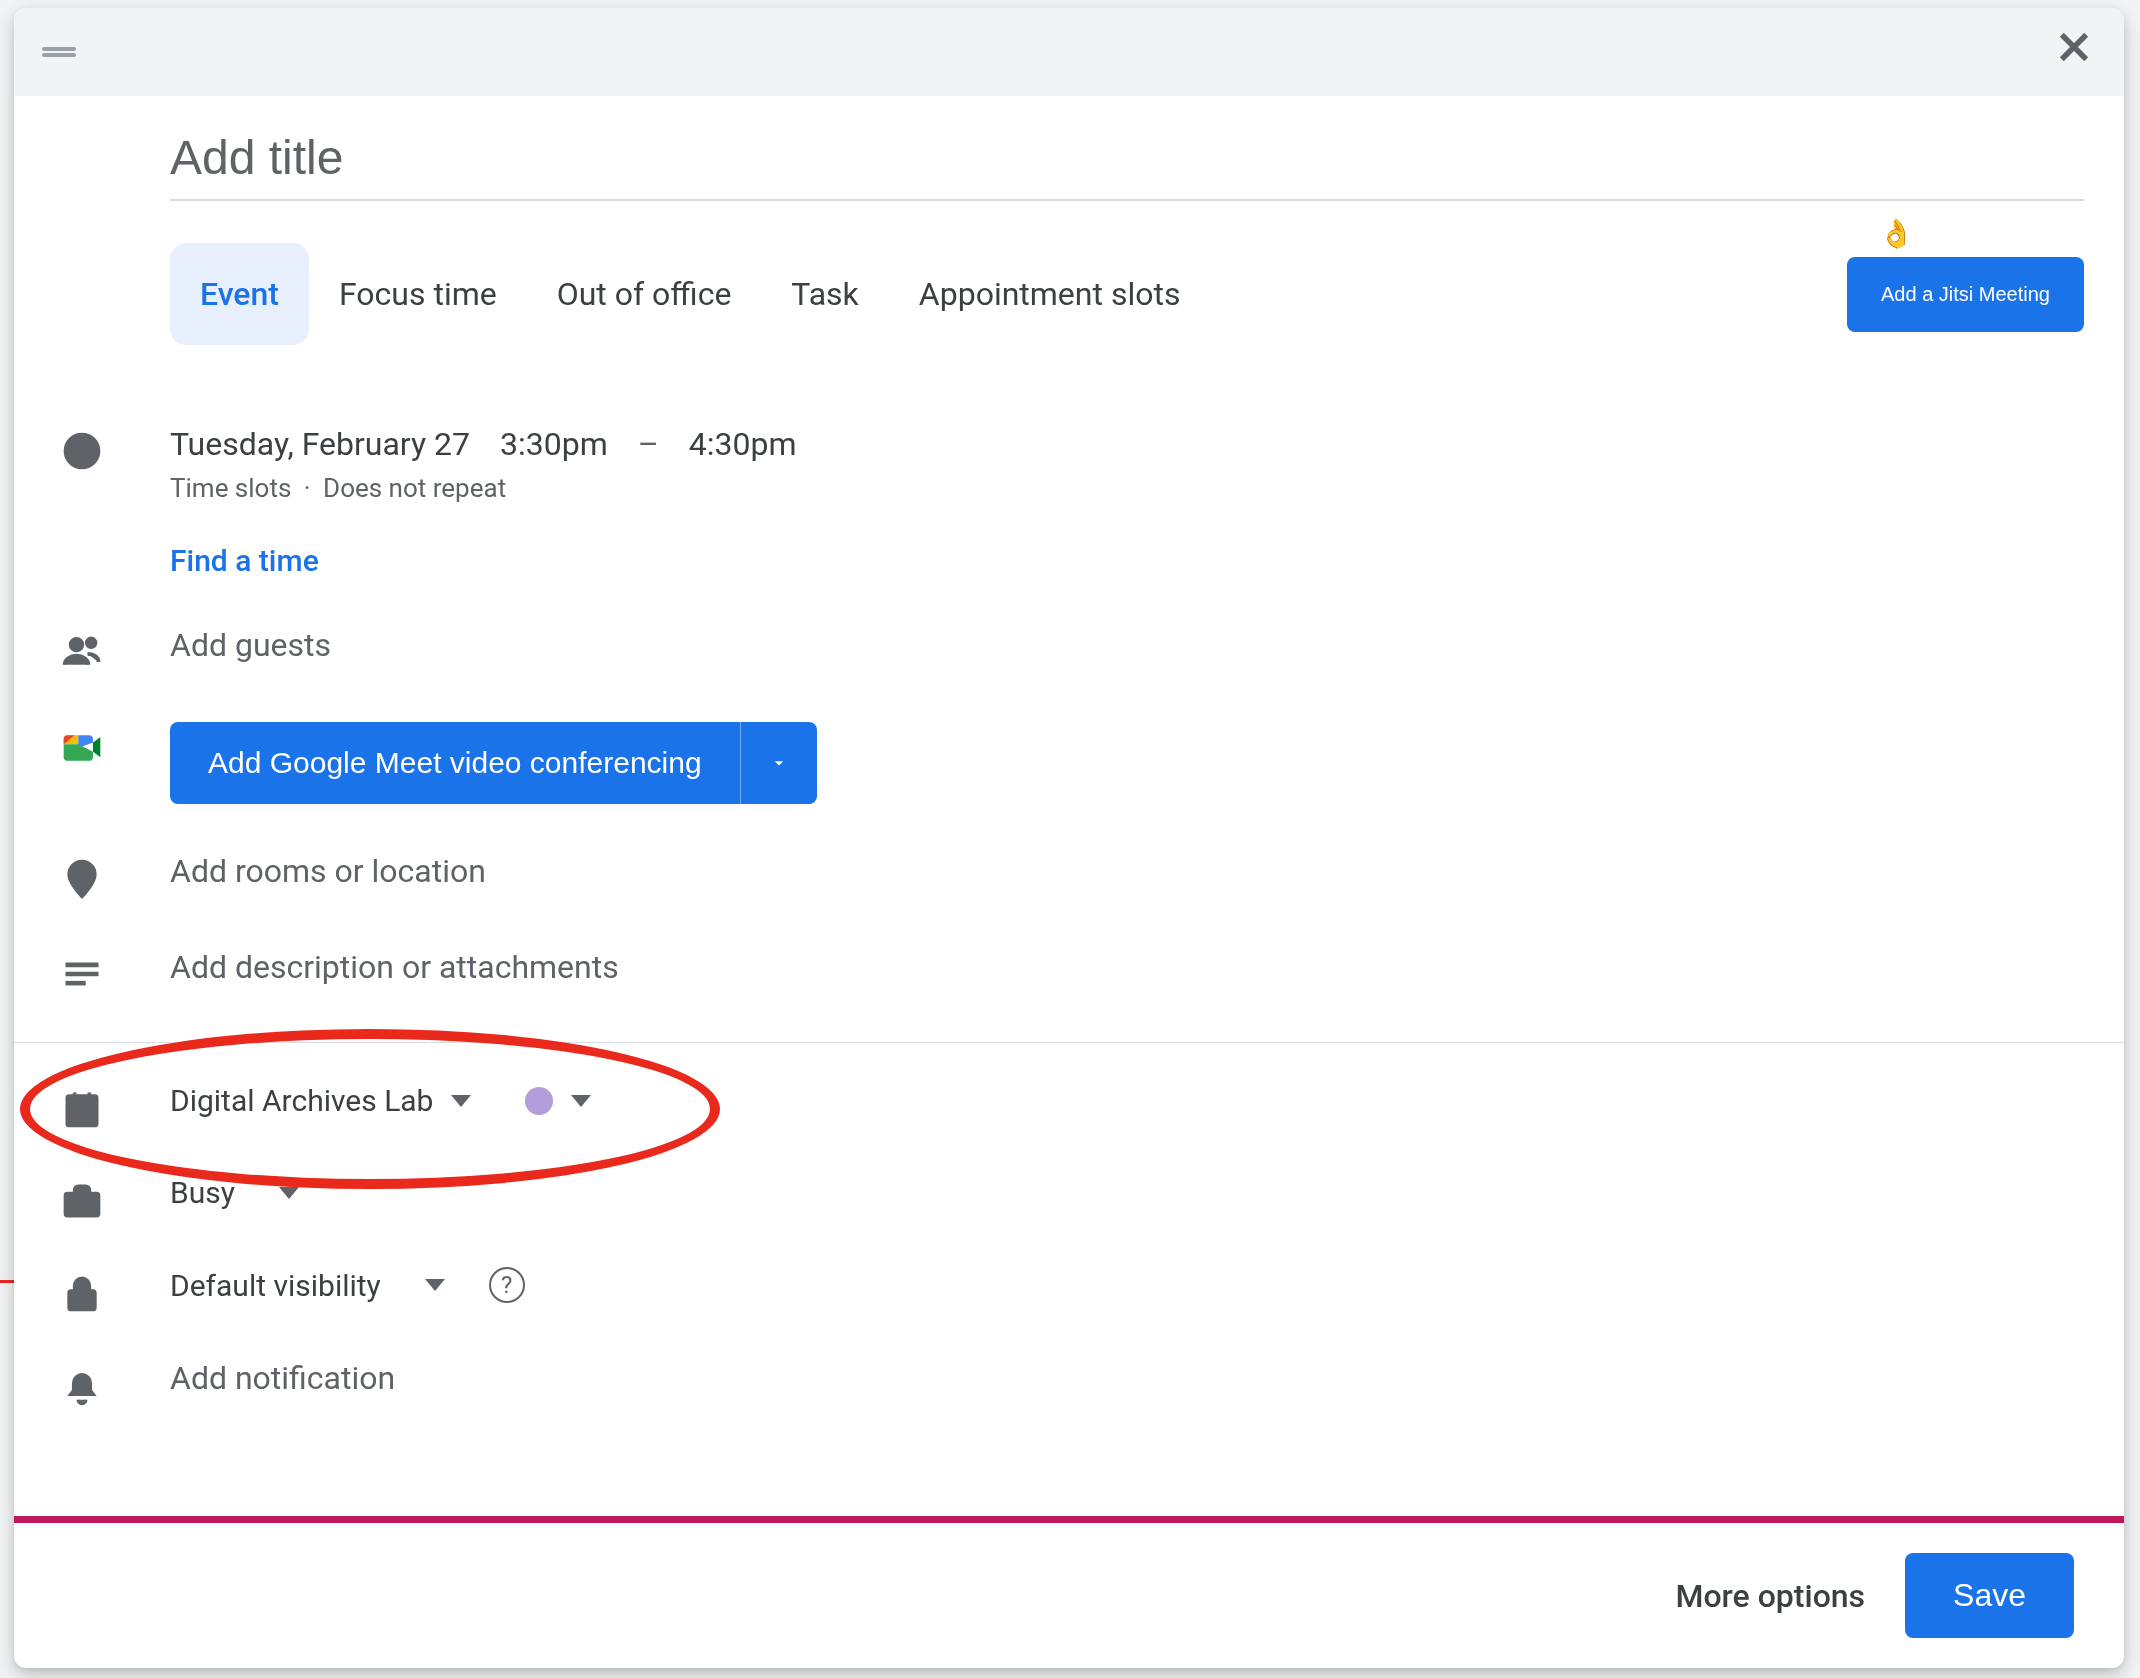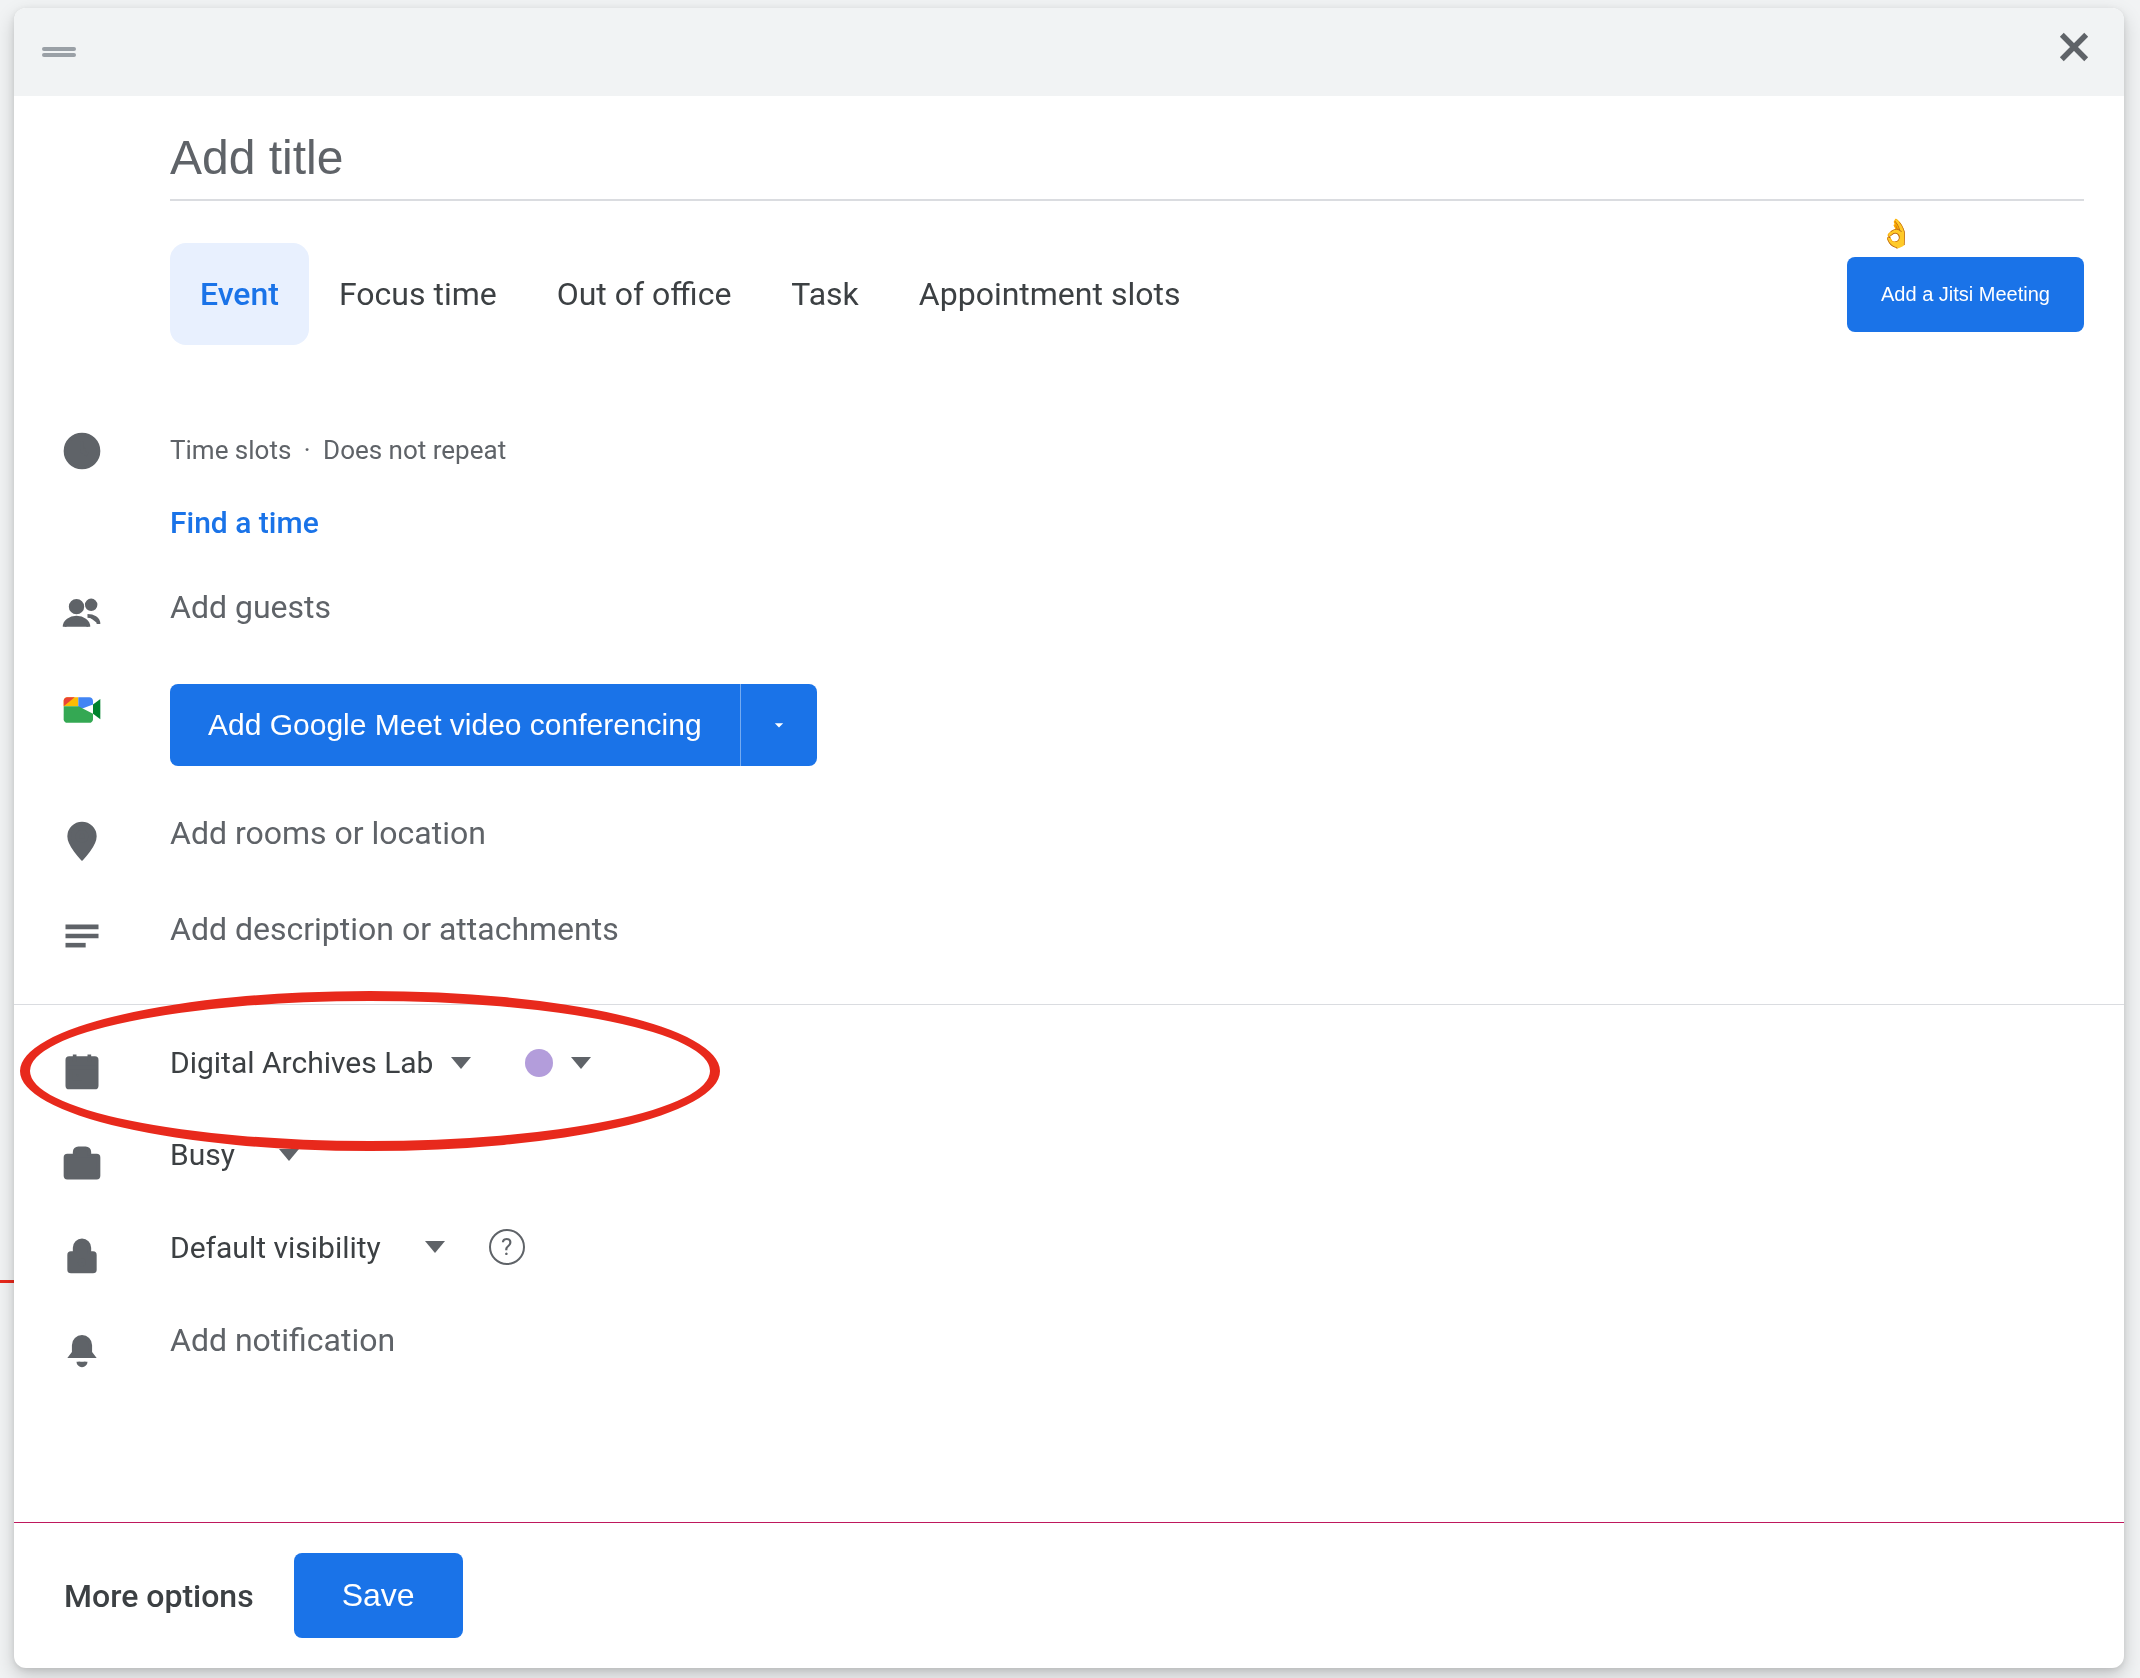--- a/index.html
+++ b/index.html
@@ -107,22 +107,23 @@
     display:flex;align-items:center;justify-content:center;
     font-size:24px;color:#5f6368; margin-left:30px; cursor:pointer;
   }
   .annotation-ellipse {
     position:absolute;
     border:10px solid #e8291c;
     border-radius:50%;
     pointer-events:none;
   }
   .footer {
-    border-top:1px solid #be185d;
+    border-top:7px solid #be185d;
     display:flex;
+    justify-content:flex-end;
     align-items:center;
     padding: 30px 50px;
     gap:40px;
   }
   .more-opts { font-size:32px; color:#3c4043; cursor:pointer; font-weight:500; }
   .save-btn {
     background:#1a73e8; color:#fff; border:none; border-radius:8px;
     padding:24px 48px; font-size:32px; font-weight:500; cursor:pointer;
   }
   .red-line {
@@ -166,20 +167,26 @@
 
     
     <div class="row" style="margin-top:80px;">
       <div class="icon-cell">
         <svg class="icon-svg" viewBox="0 0 24 24" fill="none" stroke-width="2">
             <circle cx="12" cy="12" r="9"></circle>
             <path d="M12 7v5l3 2"></path>
           </svg>
       </div>
       <div class="body-cell">
+        <div class="datetime-line">
+          <span>Tuesday, February 27</span>
+          <span>3:30pm</span>
+          <span class="datetime-dash">–</span>
+          <span>4:30pm</span>
+        </div>
         <div class="tz-line">
           <span>Time slots</span>
           <span class="dot-sep">·</span>
           <span>Does not repeat</span>
         </div>
         <div class="find-time">Find a time</div>
       </div>
     </div>
 
     

